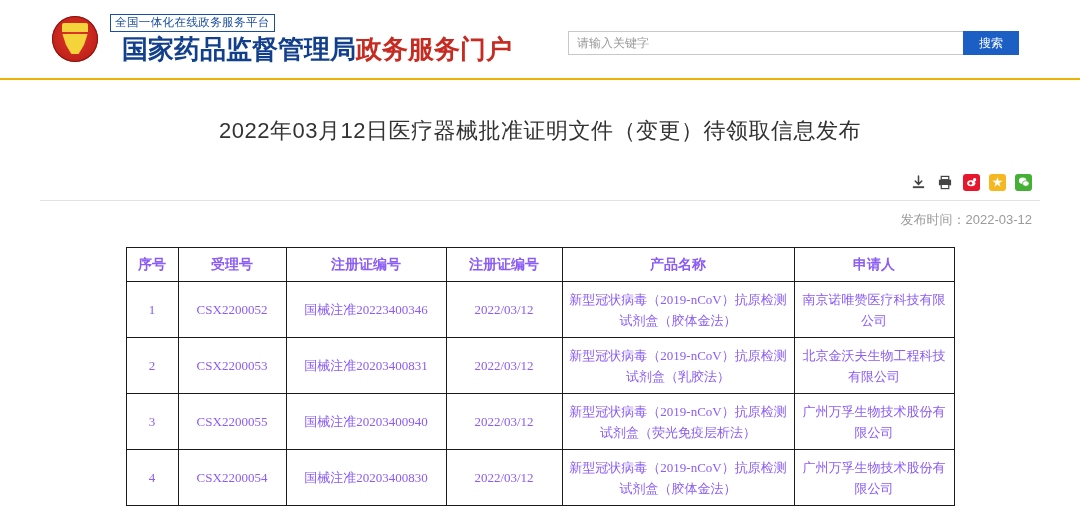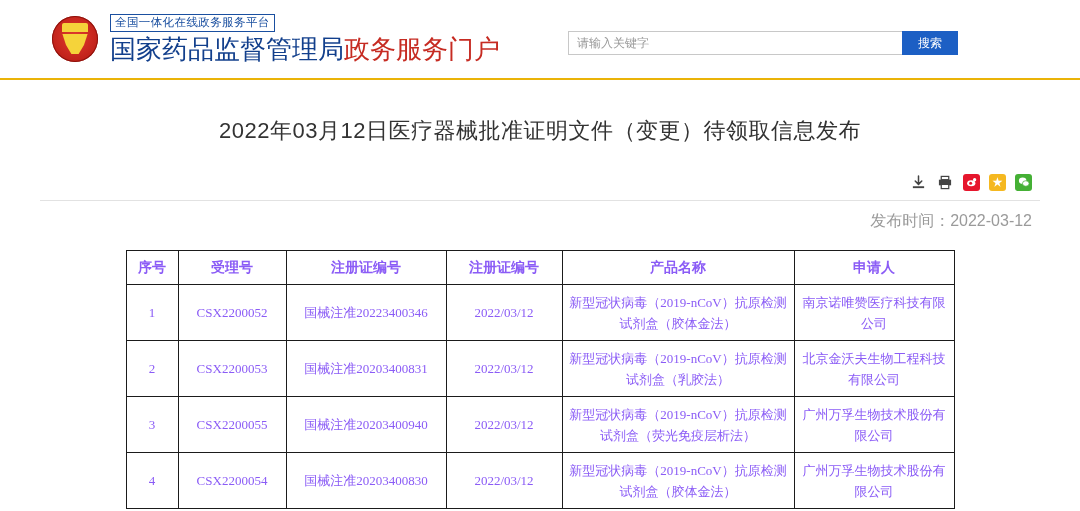--- a/index.html
+++ b/index.html
@@ -56,38 +56,39 @@
     color: #1a4fa0;
     border: 1px solid #1a4fa0;
     padding: 0px 4px 1px 4px;
     line-height: 15px;
     margin-bottom: 3px;
     align-self: flex-start;
     letter-spacing: 0.4px;
   }
   .brand-title {
     font-size: 26px;
-    font-weight: normal;
+    font-weight: bold;
     line-height: 30px;
     white-space: nowrap;
     font-family: "Liberation Serif", serif;
+    margin-left: 12px;
   }
   .brand-title .blue { color: #123f8c; }
   .brand-title .red  { color: #c62b22; }
 
   .search-wrap {
     position: absolute;
     left: 568px;
     top: 31px;
     display: flex;
     align-items: stretch;
     height: 24px;
   }
   .search-input {
-    width: 334px;
+    width: 395px;
     height: 24px;
     border: 1px solid #c8c8c8;
     border-right: none;
     padding: 0 8px;
     font-size: 12px;
     color: #555;
     outline: none;
     font-family: "Liberation Sans", sans-serif;
     background: #fff;
   }
@@ -146,21 +147,21 @@
   .sq.weibo { background: #e6162d; }
   .sq.fav   { background: #f5b820; }
   .sq.wechat{ background: #45b035; }
 
   .divider {
     border-top: 1px solid #e2e2e2;
     margin: 8px 0 0 0;
   }
   .pubtime {
     text-align: right;
-    font-size: 16px;
+    font-size: 13px;
     color: #9a9a9a;
     padding: 10px 8px 0 0;
   }
 
   
   table.data {
     border-collapse: collapse;
     margin: 18px auto 0 auto;
     width: 828px;
     table-layout: fixed;

